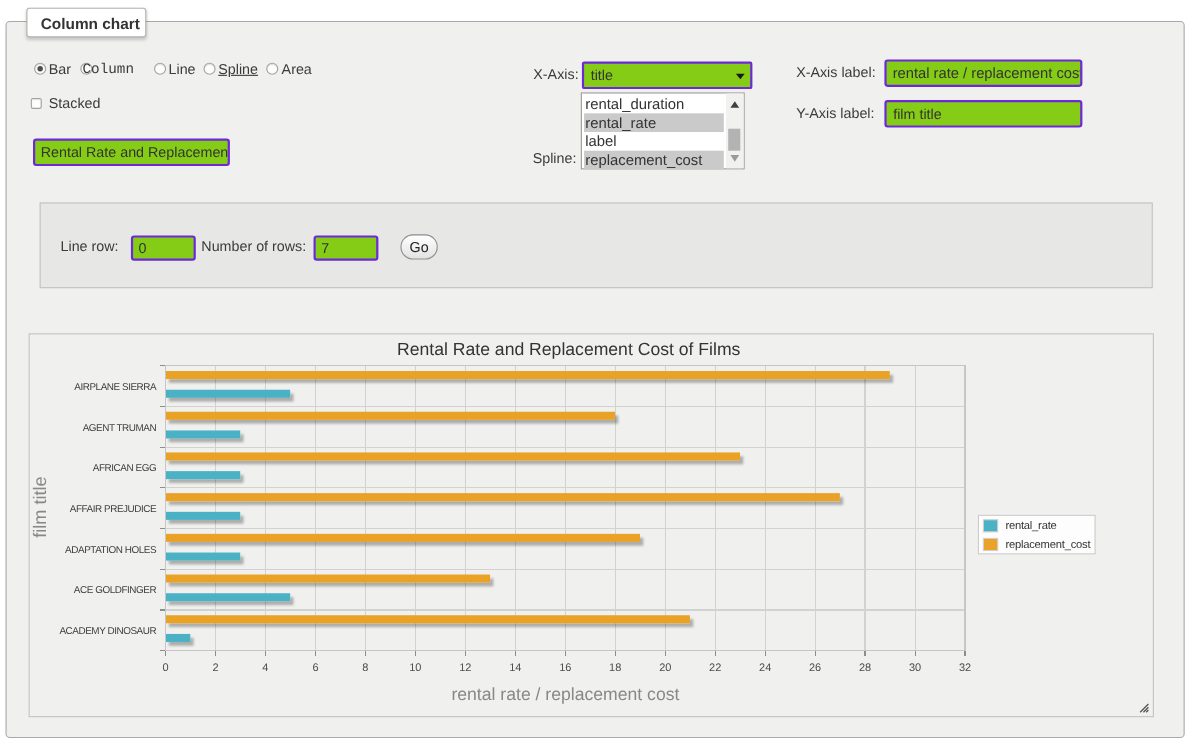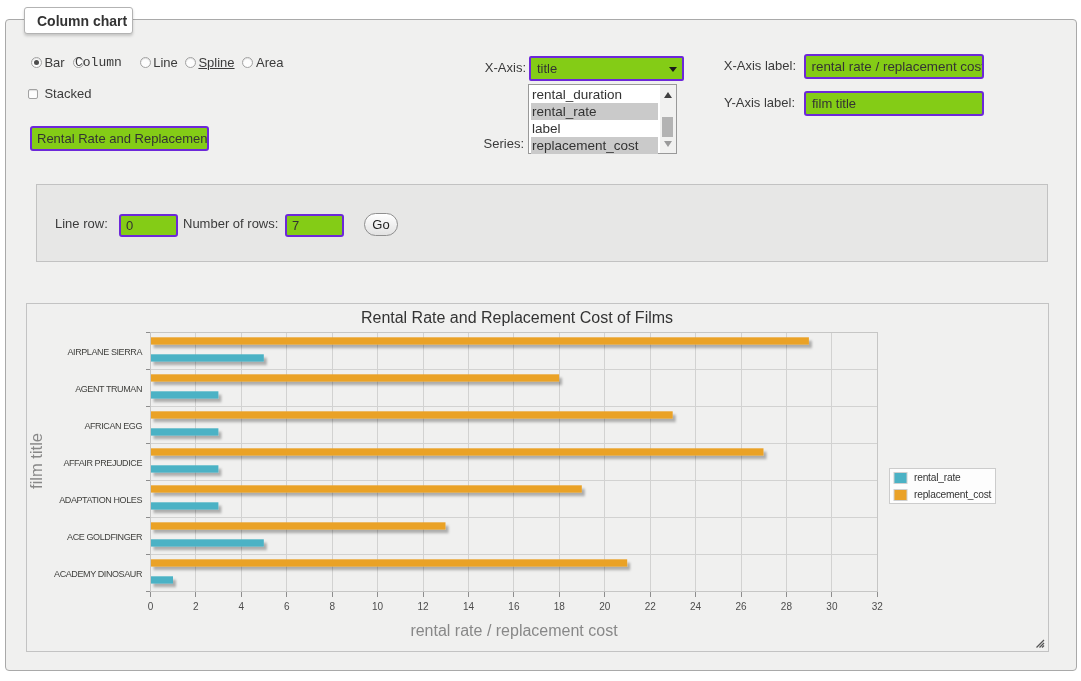--- a/index.html
+++ b/index.html
@@ -35,21 +35,21 @@
 <div class="abs check" style="left:28.3px;top:89px;"></div>
 <div class="abs lbl" style="left:44.4px;top:86px;">Stacked</div>
 <div class="abs tinput" style="left:30px;top:126px;width:175px;height:21px;">
     <span style="left:5px;top:3px;">Rental Rate and Replacement Cost of Films</span>
   </div>
 <div class="abs lbl" style="left:440px;top:60px;width:86px;text-align:right;">X-Axis:</div>
 <div class="abs tinput" style="left:529px;top:56px;width:151px;height:21px;border-radius:2px;">
     <span style="left:6px;top:3px;">title</span>
     <span style="left:auto;right:5px;top:9px;width:0;height:0;border-left:4px solid transparent;border-right:4px solid transparent;border-top:5.5px solid #1a1a1a;"></span>
   </div>
-<div class="abs lbl" style="left:440px;top:136px;width:84px;text-align:right;">Series:</div>
+<div class="abs lbl" style="left:440px;top:136px;width:84px;text-align:right;">Spline:</div>
 <div class="abs" style="left:528px;top:84px;width:147px;height:68px;background:#fff;border:1px solid #999;">
 <div class="opt" style="top:1px;"><span style="margin-left:3px;text-align:center;">rental_duration</span></div>
 <div class="opt" style="top:18px;"><span style="position:absolute;left:2px;top:0;width:127px;height:17px;background:#cacaca;"></span><span style="position:relative;margin-left:3px;">rental_rate</span></div>
 <div class="opt" style="top:35px;"><span style="margin-left:3px;">label</span></div>
 <div class="opt" style="top:52px;"><span style="position:absolute;left:2px;top:0;width:127px;height:17px;background:#cacaca;"></span><span style="position:relative;margin-left:3px;">replacement_cost</span></div>
 <div class="abs" style="left:131px;top:0;width:16px;height:68px;background:#f1f1f0;">
 <span style="position:absolute;left:3.5px;top:7px;width:0;height:0;border-left:4.5px solid transparent;border-right:4.5px solid transparent;border-bottom:6px solid #404040;"></span>
 <div style="position:absolute;left:2px;top:32px;width:11px;height:20px;background:#b3b3b3;"></div>
 <span style="position:absolute;left:3.5px;top:56px;width:0;height:0;border-left:4.5px solid transparent;border-right:4.5px solid transparent;border-top:6px solid #9a9a9a;"></span>
 </div>

